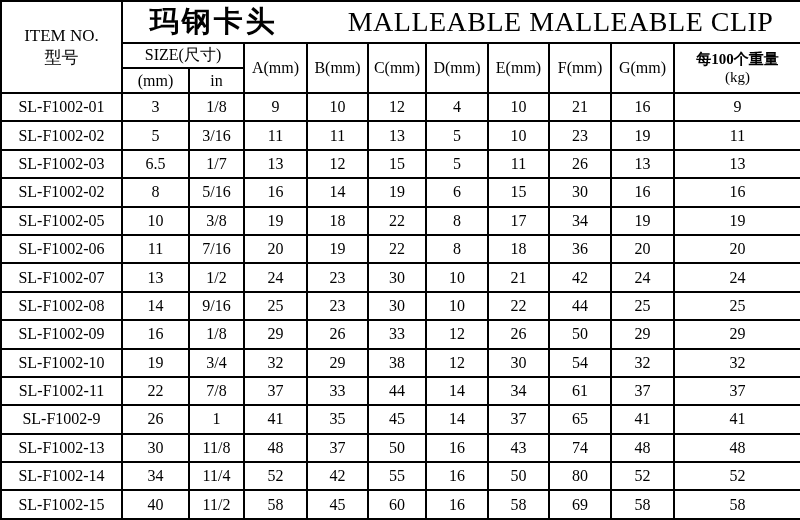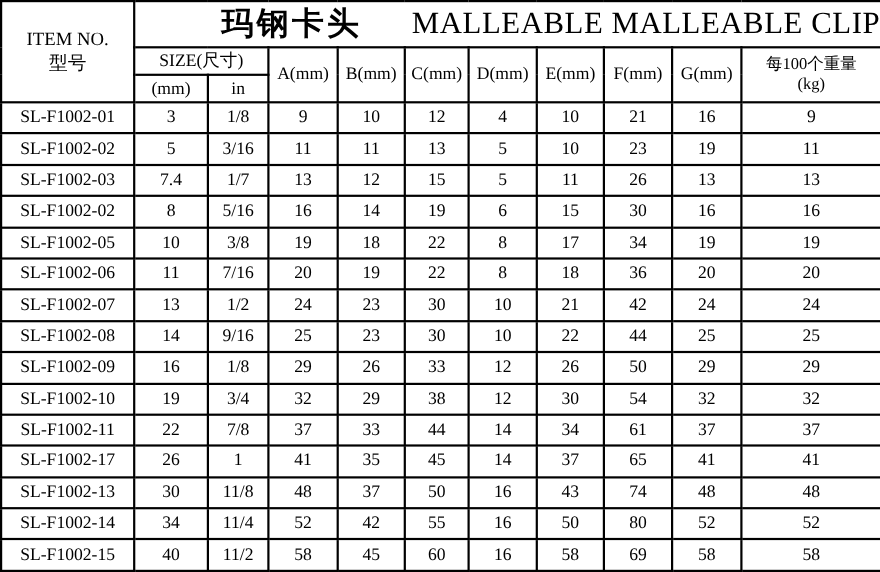--- a/index.html
+++ b/index.html
@@ -35,37 +35,37 @@
   tr.row-size   { height: 25px; margin-top: 45px; }
   tr.row-units  { height: 25px; }
   tbody tr      { height: 16px; }
 
   .item-hdr {
     font-size: 17px;
     line-height: 1.3;
   }
   .title-wrap {
     display: flex;
-    justify-content: flex-end;
+    justify-content: center;
     align-items: center;
-    gap: 45px;
+    gap: 70px;
     border-radius: 16px;
   }
   .title-cn {
     font-size: 29px;
     font-weight: bold;
     letter-spacing: 3px;
   }
   .title-en {
     font-size: 28px;
     letter-spacing: 0.5px;
   }
   th.hdr { font-size: 16px; }
   .weight-hdr { font-size: 15px; line-height: 1.2; }
-  .weight-cn  { font-weight: normal; }
+  .weight-cn  { font-weight: bold; }
   td.cell { font-size: 16px; }
 </style>
 </head>
 <body>
 
 <table class="spec">
   <colgroup>
     <col style="width:121px">
     <col style="width:67px">
     <col style="width:55px">
@@ -132,21 +132,21 @@
     <td class="cell">11</td>
     <td class="cell">13</td>
     <td class="cell">5</td>
     <td class="cell">10</td>
     <td class="cell">23</td>
     <td class="cell">19</td>
     <td class="cell">11</td>
   </tr>
       <tr>
     <td class="cell">SL-F1002-03</td>
-    <td class="cell">7.4</td>
+    <td class="cell">6.5</td>
     <td class="cell">1/7</td>
     <td class="cell">13</td>
     <td class="cell">12</td>
     <td class="cell">15</td>
     <td class="cell">5</td>
     <td class="cell">11</td>
     <td class="cell">26</td>
     <td class="cell">13</td>
     <td class="cell">13</td>
   </tr>
@@ -248,21 +248,21 @@
     <td class="cell">37</td>
     <td class="cell">33</td>
     <td class="cell">44</td>
     <td class="cell">14</td>
     <td class="cell">34</td>
     <td class="cell">61</td>
     <td class="cell">37</td>
     <td class="cell">37</td>
   </tr>
       <tr>
-    <td class="cell">SL-F1002-17</td>
+    <td class="cell">SL-F1002-9</td>
     <td class="cell">26</td>
     <td class="cell">1</td>
     <td class="cell">41</td>
     <td class="cell">35</td>
     <td class="cell">45</td>
     <td class="cell">14</td>
     <td class="cell">37</td>
     <td class="cell">65</td>
     <td class="cell">41</td>
     <td class="cell">41</td>

